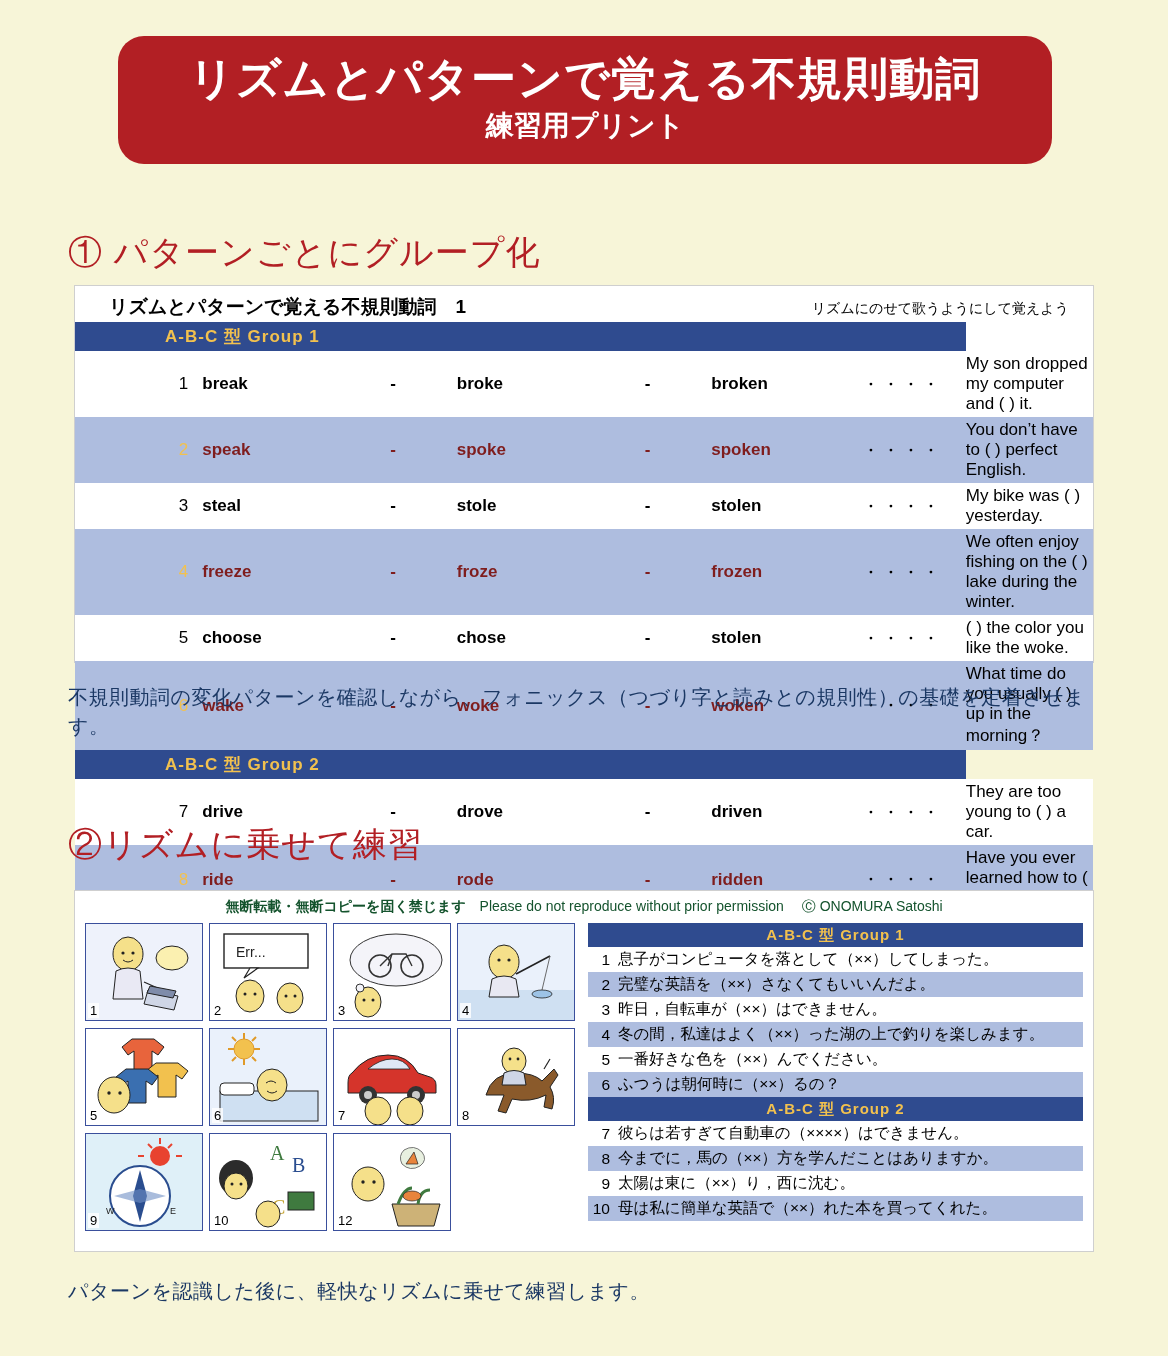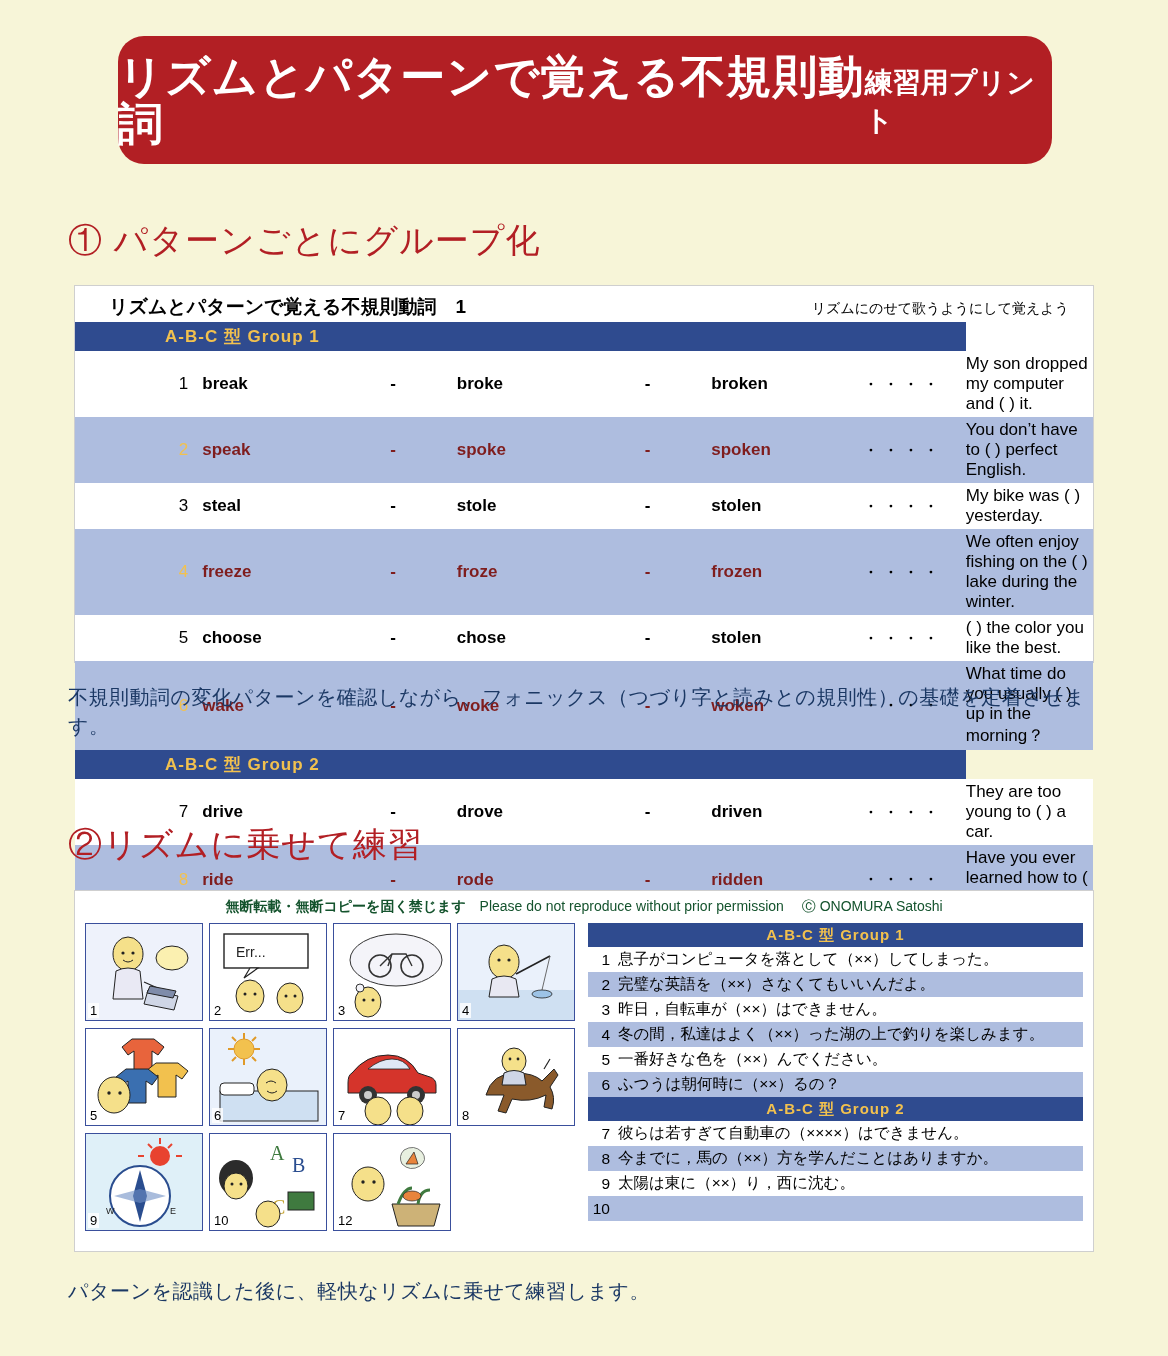--- a/index.html
+++ b/index.html
@@ -18,21 +18,21 @@
 
   
   .banner {
     position: absolute;
     left: 118px; top: 36px;
     width: 934px; height: 128px;
     background: #b21f24;
     border-radius: 26px;
     color: #ffffff;
     display: flex;
-    flex-direction: row;
+    flex-direction: column;
     align-items: center;
     justify-content: center;
   }
   .banner-title {
     font-size: 45px;
     font-weight: bold;
     letter-spacing: 1px;
     line-height: 1.05;
   }
   .banner-sub {
@@ -42,21 +42,21 @@
   }
 
   
   .section-heading {
     position: absolute;
     color: #b21f24;
     font-size: 34px;
     font-weight: normal;
     letter-spacing: 1px;
   }
-  #sec1-heading { left: 68px; top: 218px; }
+  #sec1-heading { left: 68px; top: 230px; }
   #sec2-heading { left: 68px; top: 822px; }
 
   .caption {
     position: absolute;
     color: #1b3864;
     font-size: 20px;
     line-height: 1.45;
     letter-spacing: 0.5px;
     font-family: Liberation Mono, monospace;
   }
@@ -256,21 +256,21 @@
             <td class="c-sent">We often enjoy fishing on the (      ) lake during the winter.</td>
           </tr>
           <tr class="odd">
             <td class="c-num">5</td>
             <td class="c-v1">choose</td>
             <td class="c-dash">-</td>
             <td class="c-v2">chose</td>
             <td class="c-dash">-</td>
             <td class="c-v3">stolen</td>
             <td class="c-dots">・・・・</td>
-            <td class="c-sent">(      ) the color you like the best.</td>
+            <td class="c-sent">(      ) the color you like the woke.</td>
           </tr>
           <tr class="even">
             <td class="c-num">6</td>
             <td class="c-v1">wake</td>
             <td class="c-dash">-</td>
             <td class="c-v2">woke</td>
             <td class="c-dash">-</td>
             <td class="c-v3">woken</td>
             <td class="c-dots">・・・・</td>
             <td class="c-sent">What time do you usually (      ) up in the morning？</td>
@@ -547,19 +547,20 @@
           <div class="trans-row even">
             <div class="trans-num">8</div>
             <div class="trans-text">今までに，馬の（××）方を学んだことはありますか。</div>
           </div>
           <div class="trans-row odd">
             <div class="trans-num">9</div>
             <div class="trans-text">太陽は東に（××）り，西に沈む。</div>
           </div>
           <div class="trans-row even">
             <div class="trans-num">10</div>
+            <div class="trans-text">母は私に簡単な英語で（××）れた本を買ってくれた。</div>
           </div>
         </div>
     </div>
   </div>
 
   <div class="caption" id="cap2">パターンを認識した後に、軽快なリズムに乗せて練習します。</div>
 </div>
 
 </body></html>

